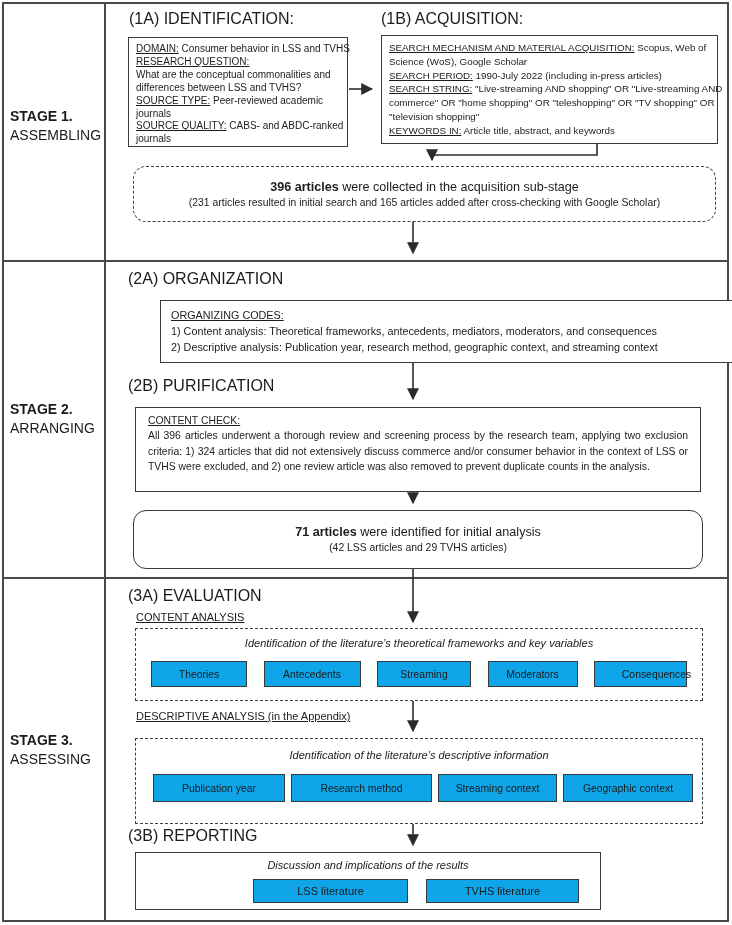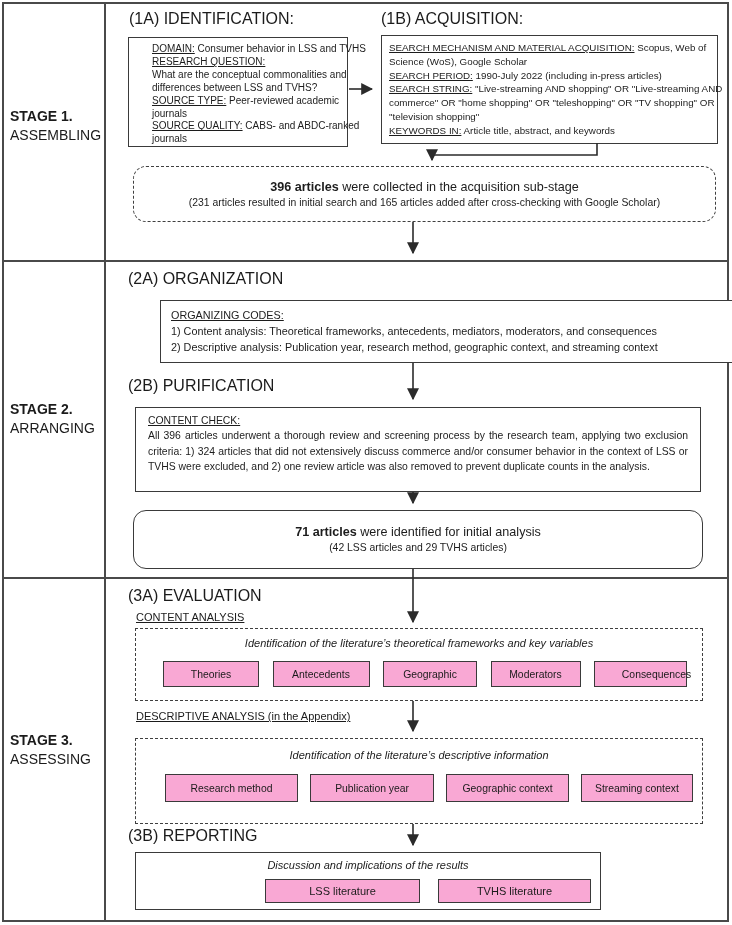--- a/index.html
+++ b/index.html
@@ -14,35 +14,35 @@
   .box{position:absolute;border:1.6px solid #3a3a3a;background:#fff;box-sizing:border-box;}
   .dashb{border:1.5px dashed #3f3f3f;}
   .round{border-radius:13px;}
   
   .stage{position:absolute;width:100px;font-size:14px;line-height:19px;color:#1b1b1b;}
   .stage .b{font-weight:bold;}
   .title{position:absolute;font-size:16px;color:#1b1b1b;}
   .seclabel{position:absolute;font-size:11px;color:#1b1b1b;text-decoration:underline;}
   .u{text-decoration:underline;}
   .ln{white-space:nowrap;}
-  .txt-a{padding:5px 23px;font-size:10px;line-height:12.9px;}
+  .txt-a{padding:5px 7px;font-size:10px;line-height:12.9px;}
   .txt-b{padding:5px 7px;font-size:9.8px;line-height:13.8px;}
   .txt-codes{padding:6px 10px;font-size:10.8px;line-height:16.2px;}
   .txt-check{padding:5px 12px;font-size:10.4px;line-height:15.4px;}
   .txt-check .para{text-align:justify;}
   .result{display:flex;flex-direction:column;justify-content:center;text-align:center;}
   .result .head{font-size:12.6px;line-height:17px;}
   .result .head .b{font-weight:bold;}
   .result .sub{font-size:10.4px;line-height:14px;}
   .caption{position:absolute;left:0;right:0;text-align:center;font-style:italic;
            font-size:11px;color:#1b1b1b;}
   .itemrow{position:absolute;display:flex;justify-content:space-between;}
-  .item{border:1.5px solid #3a3a3a;background:#f9a8d4;box-sizing:border-box;
+  .item{border:1.5px solid #3a3a3a;background:#0ea5e9;box-sizing:border-box;
         display:flex;align-items:center;justify-content:center;
-        font-size:10.4px;color:#1b1b1b;margin-left:12px;}
+        font-size:10.4px;color:#1b1b1b;}
   svg#arrows{position:absolute;left:0;top:0;pointer-events:none;}
 </style>
 </head>
 <body>
 
 <div id="page">
 
   <div id="frame"></div>
   <div class="vdiv" style="left:104px;top:2px;height:920px;"></div>
   <div class="hdiv" style="left:2px;top:260px;width:727px;"></div>
@@ -111,35 +111,35 @@
   </div>
 
   <div class="title" style="left:128px;top:587px;">(3A) EVALUATION</div>
   <div class="seclabel" style="left:136px;top:611px;">CONTENT ANALYSIS</div>
 
   <div class="box dashb" style="left:135px;top:628px;width:568px;height:73px;">
     <div class="caption" style="top:8px;">Identification of the literature’s theoretical frameworks and key variables</div>
     <div class="itemrow" style="left:15px;top:32px;width:536px;height:26px;">
       <div class="item" style="width:96px;">Theories</div>
       <div class="item" style="width:97px;">Antecedents</div>
-      <div class="item" style="width:94px;">Geographic</div>
+      <div class="item" style="width:94px;">Streaming</div>
       <div class="item" style="width:90px;">Moderators</div>
       <div class="item" style="width:93px;padding-left:32px;">Consequences</div>
     </div>
   </div>
 
   <div class="seclabel" style="left:136px;top:710px;">DESCRIPTIVE ANALYSIS (in the Appendix)</div>
 
   <div class="box dashb" style="left:135px;top:738px;width:568px;height:86px;">
     <div class="caption" style="top:10px;">Identification of the literature’s descriptive information</div>
     <div class="itemrow" style="left:17px;top:35px;width:540px;height:28px;">
+      <div class="item" style="width:132px;">Publication year</div>
       <div class="item" style="width:141px;">Research method</div>
-      <div class="item" style="width:132px;">Publication year</div>
+      <div class="item" style="width:119px;">Streaming context</div>
       <div class="item" style="width:130px;">Geographic context</div>
-      <div class="item" style="width:119px;">Streaming context</div>
     </div>
   </div>
 
   <div class="title" style="left:128px;top:827px;">(3B) REPORTING</div>
 
   <div class="box" style="left:135px;top:852px;width:466px;height:58px;">
     <div class="caption" style="top:6px;">Discussion and implications of the results</div>
     <div class="item" style="position:absolute;left:117px;top:26px;width:155px;height:24px;font-size:11px;">LSS literature</div>
     <div class="item" style="position:absolute;left:290px;top:26px;width:153px;height:24px;font-size:11px;">TVHS literature</div>
   </div>

